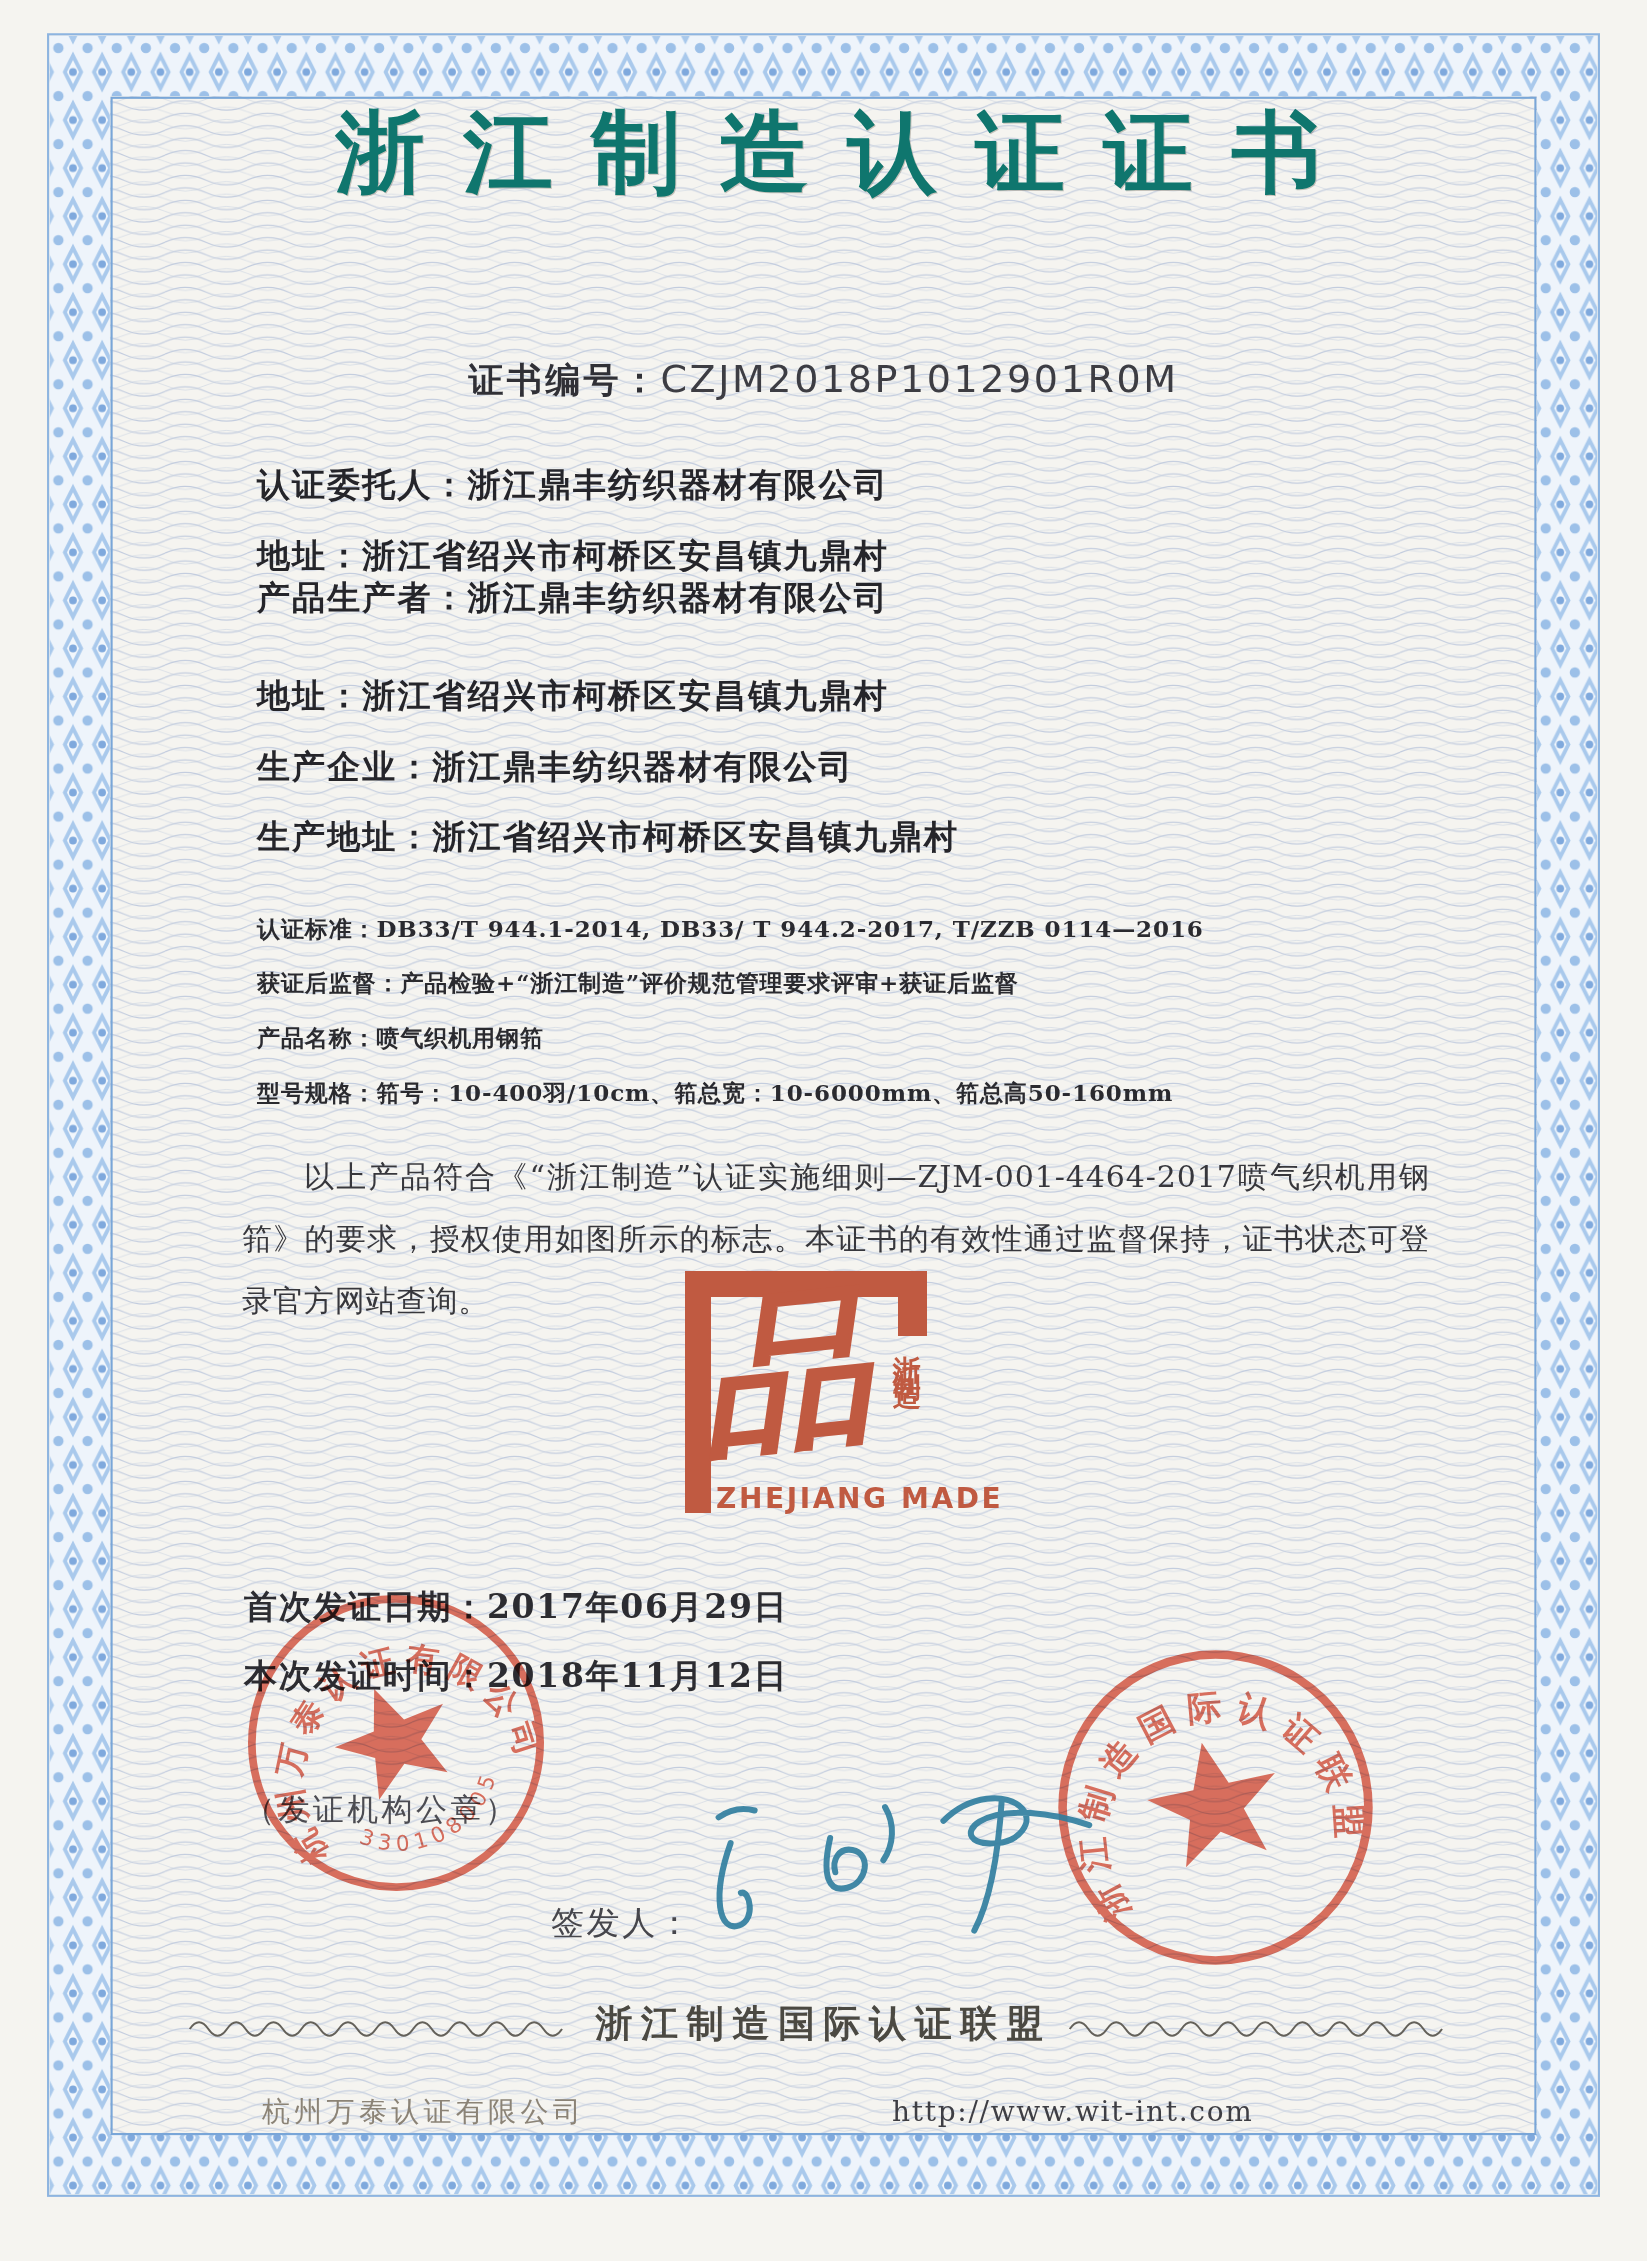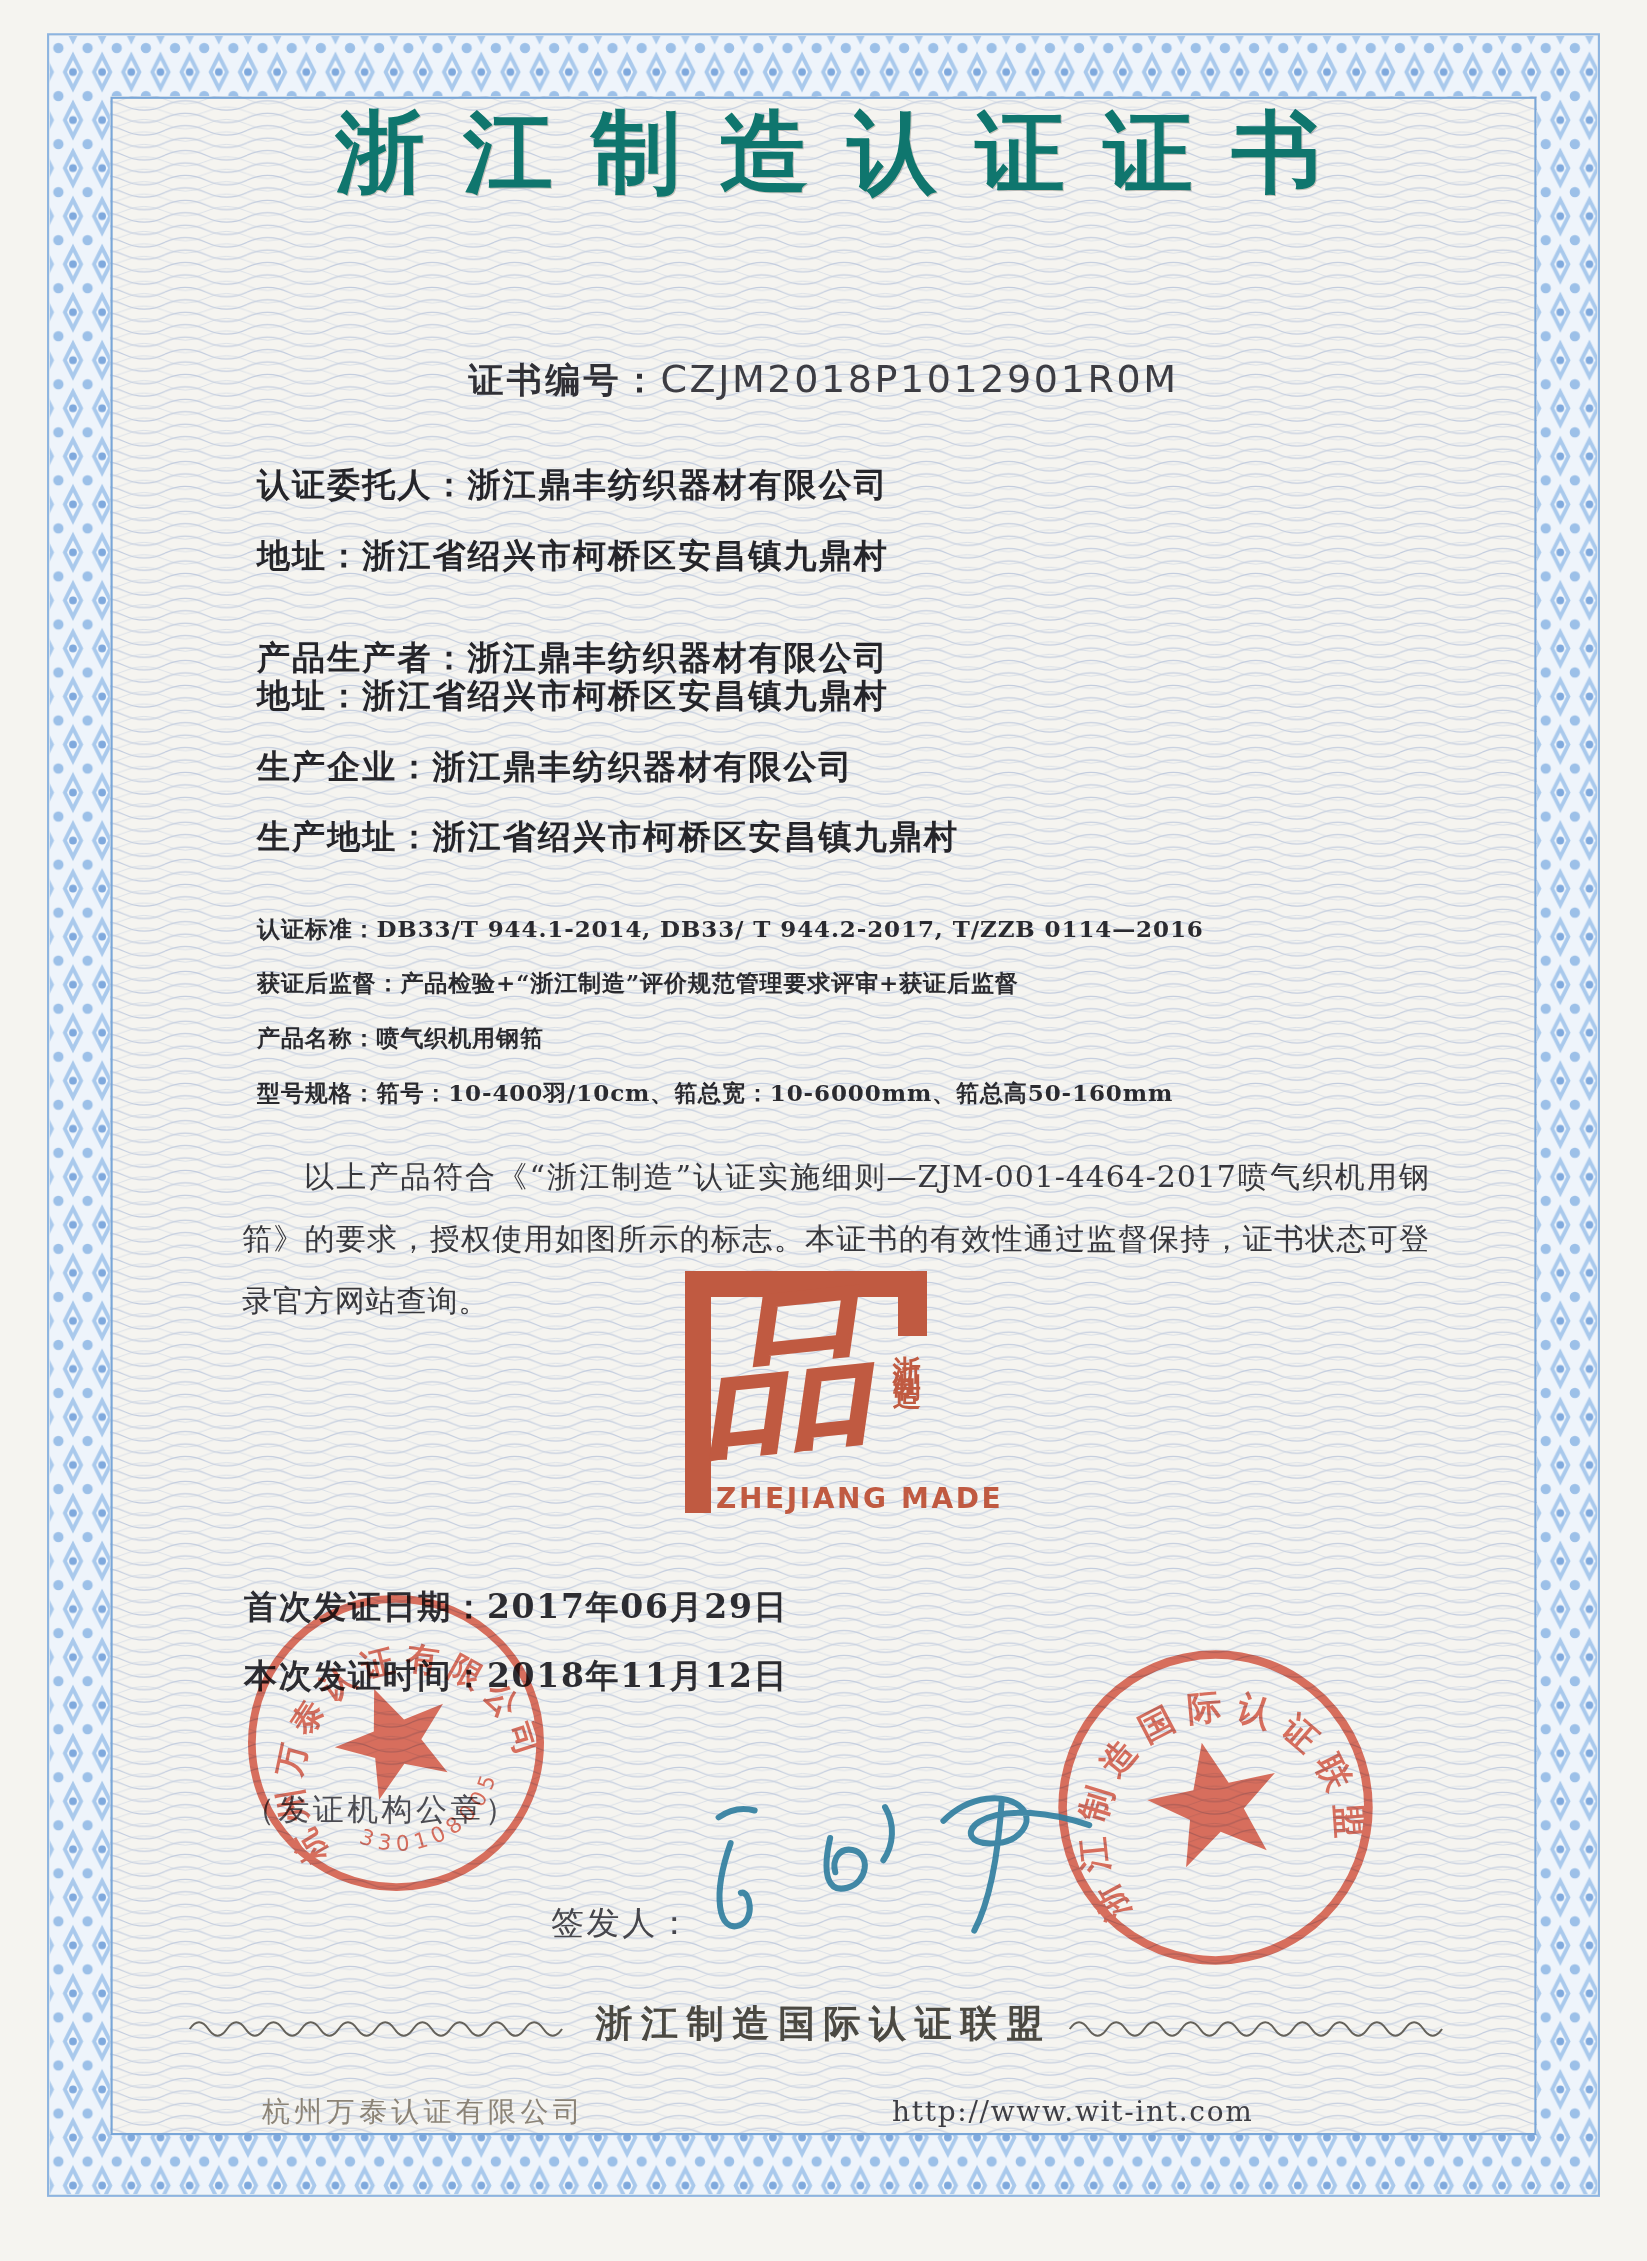--- a/index.html
+++ b/index.html
@@ -86,21 +86,21 @@
   </svg>
 
   <div class="abs title">浙江制造认证证书</div>
 
   <div class="abs certno">
     <span class="lbl">证书编号：</span><span class="val">CZJM2018P1012901R0M</span>
   </div>
 
   <div class="frow" style="top:463px"><span>认证委托人：</span><span>浙江鼎丰纺织器材有限公司</span></div>
   <div class="frow" style="top:534px"><span>地址：</span><span>浙江省绍兴市柯桥区安昌镇九鼎村</span></div>
-  <div class="frow" style="top:636px"><span>产品生产者：</span><span>浙江鼎丰纺织器材有限公司</span></div>
+  <div class="frow" style="top:576px"><span>产品生产者：</span><span>浙江鼎丰纺织器材有限公司</span></div>
   <div class="frow" style="top:674px"><span>地址：</span><span>浙江省绍兴市柯桥区安昌镇九鼎村</span></div>
   <div class="frow" style="top:745px"><span>生产企业：</span><span>浙江鼎丰纺织器材有限公司</span></div>
   <div class="frow" style="top:815px"><span>生产地址：</span><span>浙江省绍兴市柯桥区安昌镇九鼎村</span></div>
 
   <div class="drow" style="top:914px"><span>认证标准：</span><span>DB33/T 944.1-2014, DB33/ T 944.2-2017, T/ZZB 0114—2016</span></div>
   <div class="drow" style="top:968px"><span>获证后监督：</span><span>产品检验+“浙江制造”评价规范管理要求评审+获证后监督</span></div>
   <div class="drow" style="top:1023px"><span>产品名称：</span><span>喷气织机用钢筘</span></div>
   <div class="drow" style="top:1078px"><span>型号规格：</span><span>筘号：10-400羽/10cm、筘总宽：10-6000mm、筘总高50-160mm</span></div>
 
   <div class="abs statement">以上产品符合《“浙江制造”认证实施细则—ZJM-001-4464-2017喷气织机用钢筘》的要求，授权使用如图所示的标志。本证书的有效性通过监督保持，证书状态可登录官方网站查询。</div>

